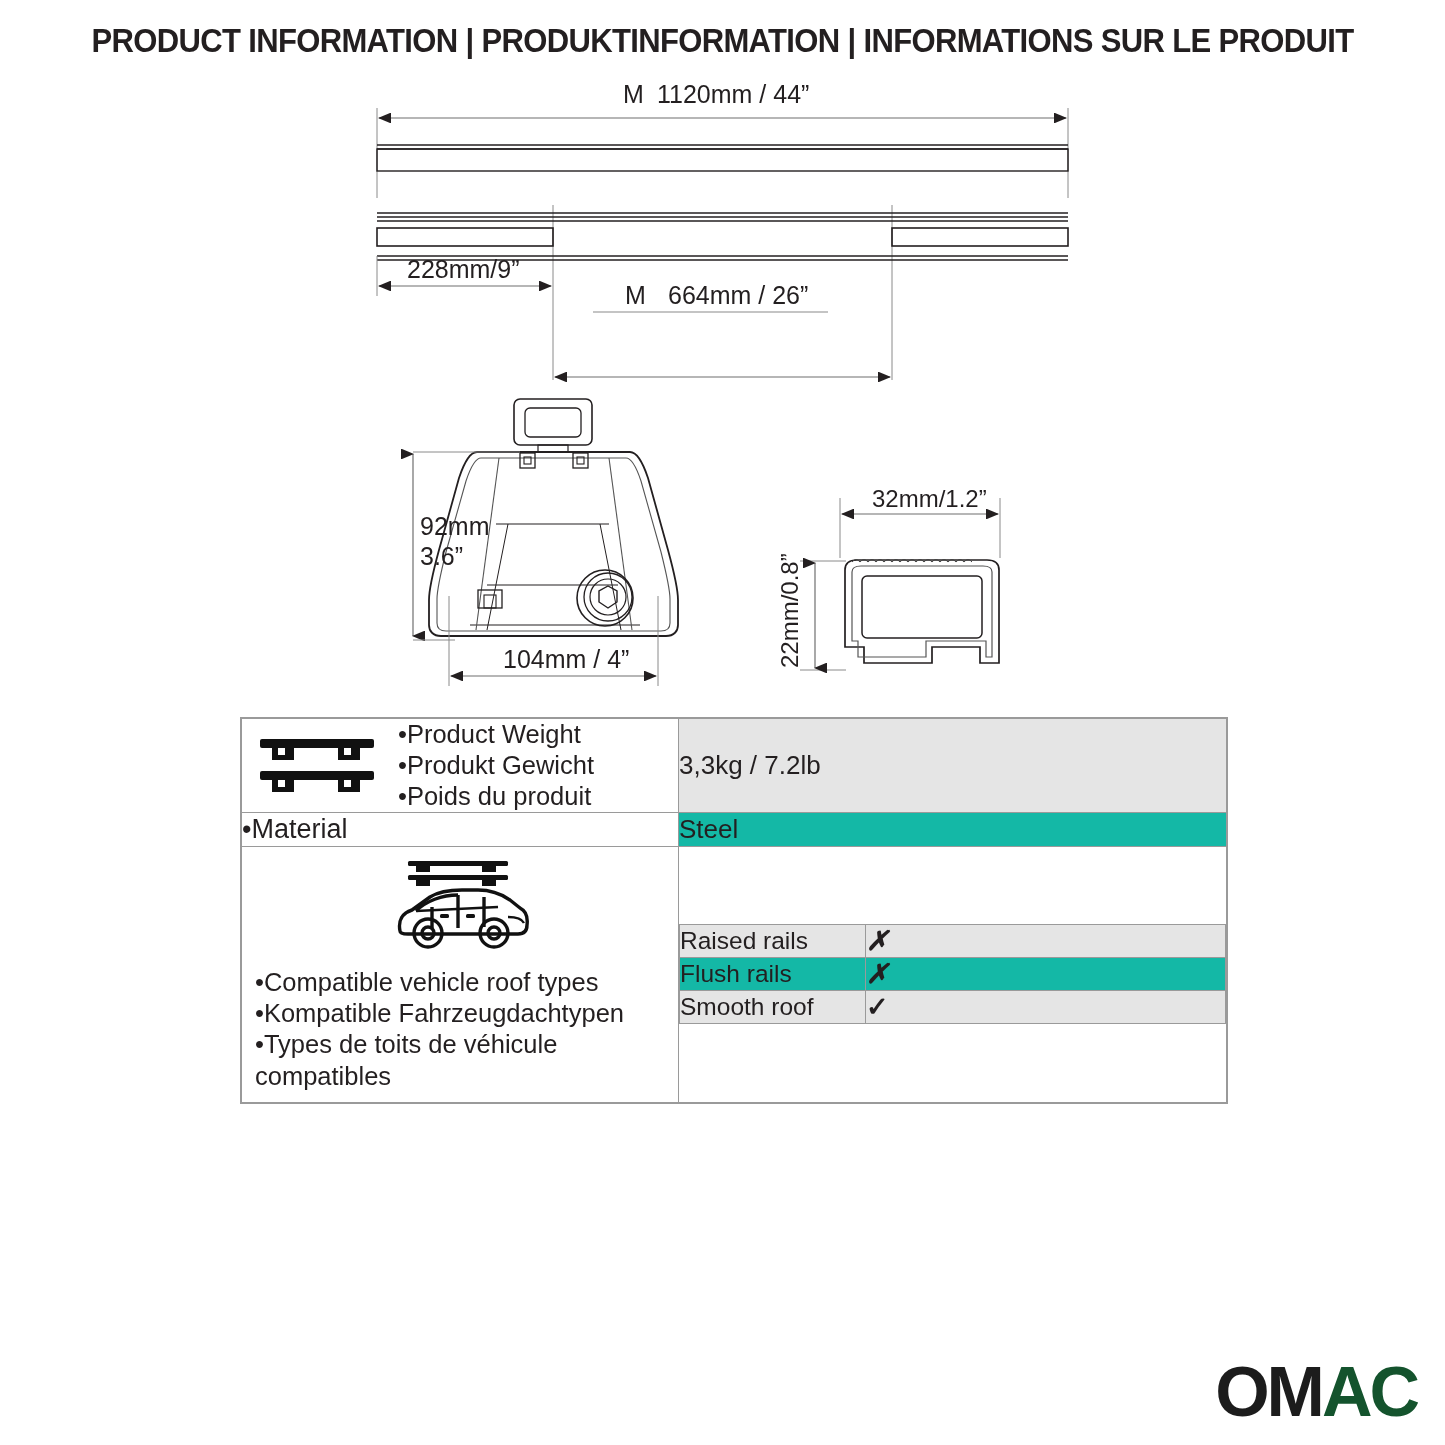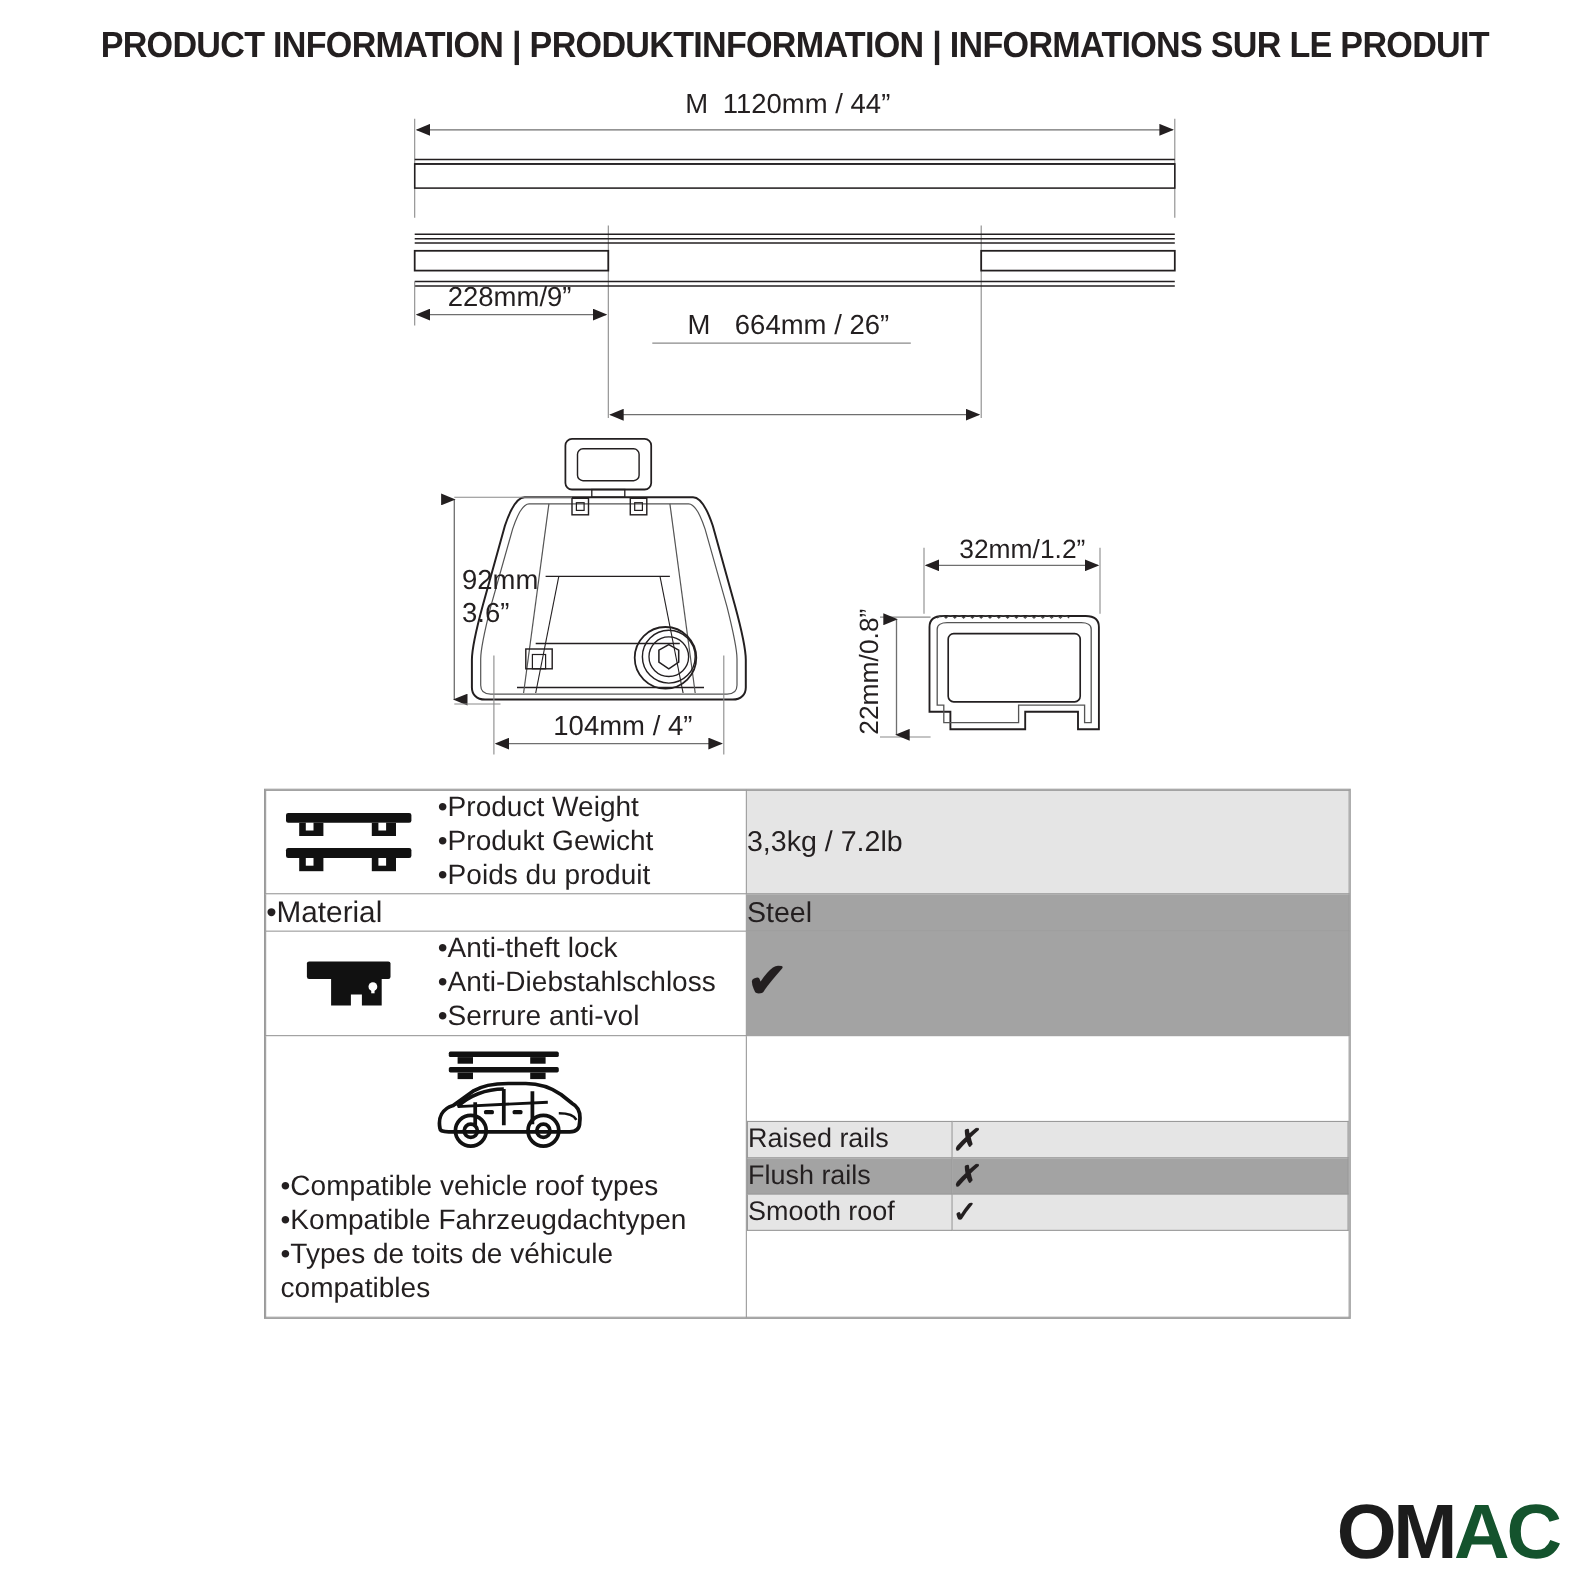--- a/index.html
+++ b/index.html
@@ -67,21 +67,21 @@
     color:#231f20;
     white-space:nowrap;
   }
   .lbl-lines.narrow { letter-spacing:-0.3px; }
   .val-cell {
     padding:12px 0 12px 18px;
     font-size:26px;
     color:#231f20;
   }
   .shade { background:#e5e5e5; }
-  .plain { background:#a3a3a3; }
+  .plain { background:#14b8a6; }
 
   .row-material .lbl-cell { padding:22px 10px;margin-left:36px; }
   .row-material .lbl-lines { font-size:27px; }
 
   
   .nested-holder { padding:0 !important; }
   table.nested { border-collapse:collapse; width:100%; height:100%; }
   table.nested td { border:1px solid #9a9a9a; }
   table.nested td.rt-name {
     width:186px;
@@ -334,44 +334,20 @@
   <tr class="row-material">
     <td class="lbl-cell">
       <div class="lbl-lines">
         <div>•Material</div>
       </div>
     </td>
     <td class="val-cell plain">Steel</td>
   </tr>
 
 
-  <tr>
-    <td class="lbl-cell">
-      <div class="lbl-wrap">
-        <div class="icon-box">
-          <svg width="92" height="56" viewBox="0 0 92 56" xmlns="http://www.w3.org/2000/svg">
-            <g fill="#111">
-              <rect x="8" y="8" width="76" height="16" rx="2"></rect>
-              <path d="M30 24 L76 24 L76 48 L58 48 L58 38 L48 38 L48 48 L30 48 Z"></path>
-              <circle cx="68" cy="31" r="4" fill="#fff"></circle>
-              <rect x="66.5" y="31" width="3" height="6" fill="#fff"></rect>
-            </g>
-          </svg>
-        </div>
-        <div class="lbl-lines">
-          <div>•Anti-theft lock</div>
-          <div>•Anti-Diebstahlschloss</div>
-          <div>•Serrure anti-vol</div>
-        </div>
-      </div>
-    </td>
-    <td class="val-cell plain">
-      <span class="check-big">✔</span>
-    </td>
-  </tr>
 
   <tr>
     <td class="lbl-cell">
       <div style="display:flex;flex-direction:column;align-items:center;padding:8px 0 10px 0;">
         <div style="margin-bottom:4px;">
           <svg width="148" height="104" viewBox="0 0 148 104" xmlns="http://www.w3.org/2000/svg">
             <g fill="#111">
               <rect x="22" y="6" width="100" height="5" rx="1.5"></rect>
               <rect x="30" y="11" width="14" height="6"></rect>
               <rect x="96" y="11" width="14" height="6"></rect>

